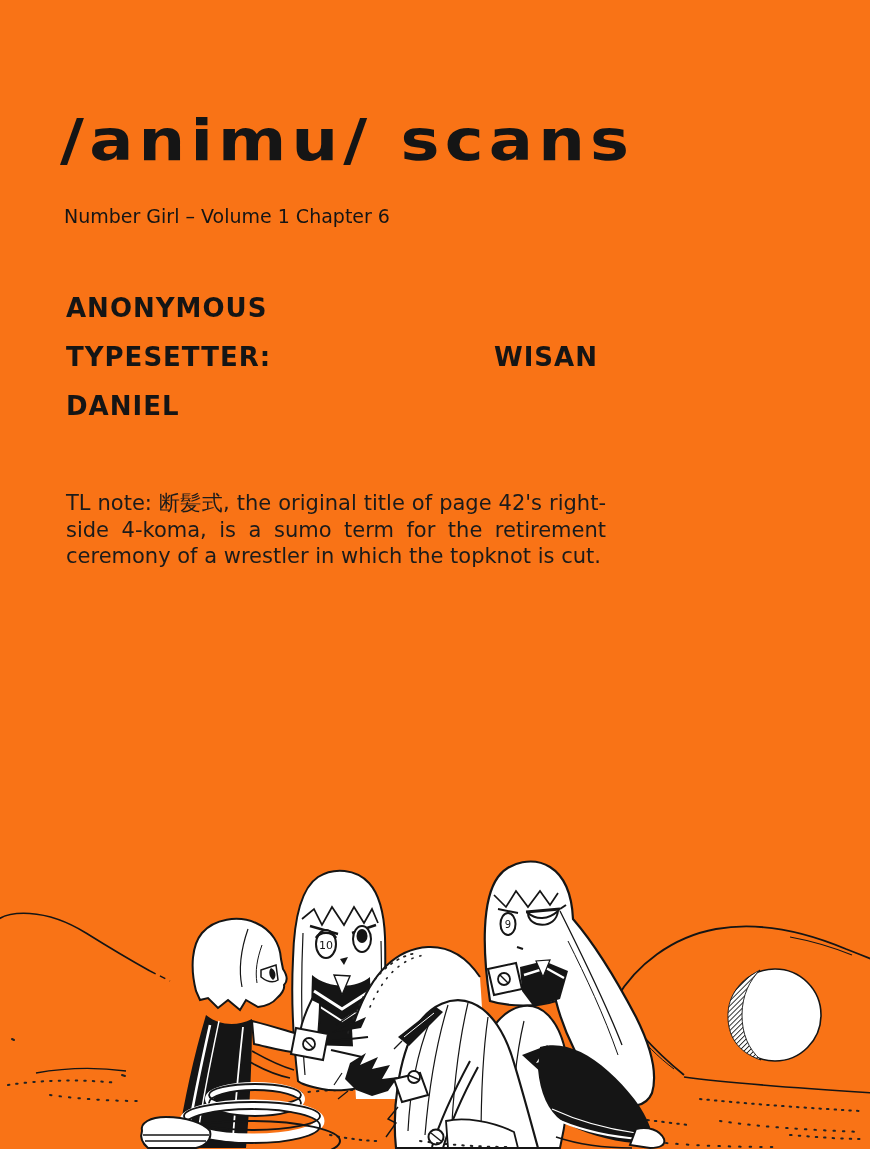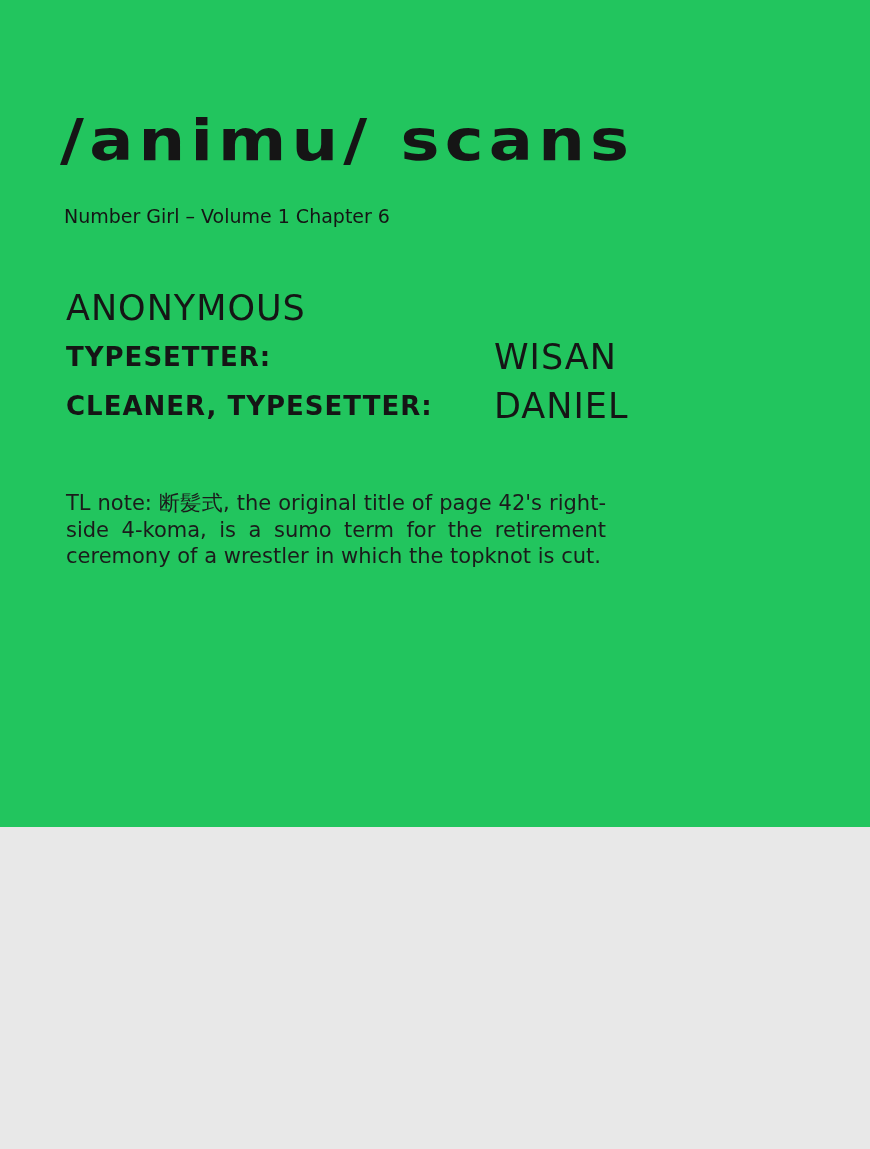--- a/index.html
+++ b/index.html
@@ -1,38 +1,38 @@
 <!DOCTYPE html>
 <html><head>
 <meta charset="utf-8">
 <style>
   html,body{margin:0;padding:0;background:#e8e8e8;}
   #page{
     position:relative;
-    width:870px;height:827px;
-    background:#22c55e;
+    width:870px;height:1149px;
+    background:#f97316;
     overflow:hidden;
     font-family:"DejaVu Sans","Liberation Sans",sans-serif;
     color:#151515;
   }
   #scan-title{
     position:absolute;left:60px;top:112px;
     font-size:63px;font-weight:800;letter-spacing:5px;
     transform:scale(1.04,.9);transform-origin:left top;
     white-space:nowrap;line-height:1;
   }
   #chapter-subtitle{
     position:absolute;left:64px;top:204px;
     font-size:19px;font-weight:500;letter-spacing:0px;
     white-space:nowrap;line-height:1.3;
   }
   #credits{position:absolute;left:66px;top:283px;width:640px;}
   .credit-row{display:flex;height:49px;align-items:center;}
   .credit-label{width:428px;font-size:26px;font-weight:bold;letter-spacing:1px;white-space:nowrap;}
-  .credit-value{font-size:35px;font-weight:normal;letter-spacing:1px;white-space:nowrap;}
+  .credit-value{font-size:26px;font-weight:bold;letter-spacing:1px;white-space:nowrap;}
   #tl-note{
     position:absolute;left:66px;top:490px;width:540px;
     font-size:21px;line-height:26.6px;
     text-align:justify;color:#1b1b1b;
   }
   #illustration{position:absolute;left:0;top:849px;width:870px;height:300px;}
   svg{display:block;}
 </style>
 </head>
 <body>
@@ -45,21 +45,20 @@
 
   <div id="credits">
     <div class="credit-row">
       <span class="credit-value">ANONYMOUS</span>
     </div>
     <div class="credit-row">
       <span class="credit-label">TYPESETTER:</span>
       <span class="credit-value">WISAN</span>
     </div>
     <div class="credit-row">
-      <span class="credit-label">CLEANER, TYPESETTER:</span>
       <span class="credit-value">DANIEL</span>
     </div>
   </div>
 
   <div id="tl-note">TL note: 断髪式, the original title of page 42's right-side 4-koma, is a sumo term for the retirement ceremony of a wrestler in which the topknot is cut.</div>
 
   <div id="illustration">
     <svg width="870" height="300" viewBox="0 0 870 300">
       <defs>
         <pattern id="hatch" width="3.5" height="3.5" patternUnits="userSpaceOnUse" patternTransform="rotate(45)">

